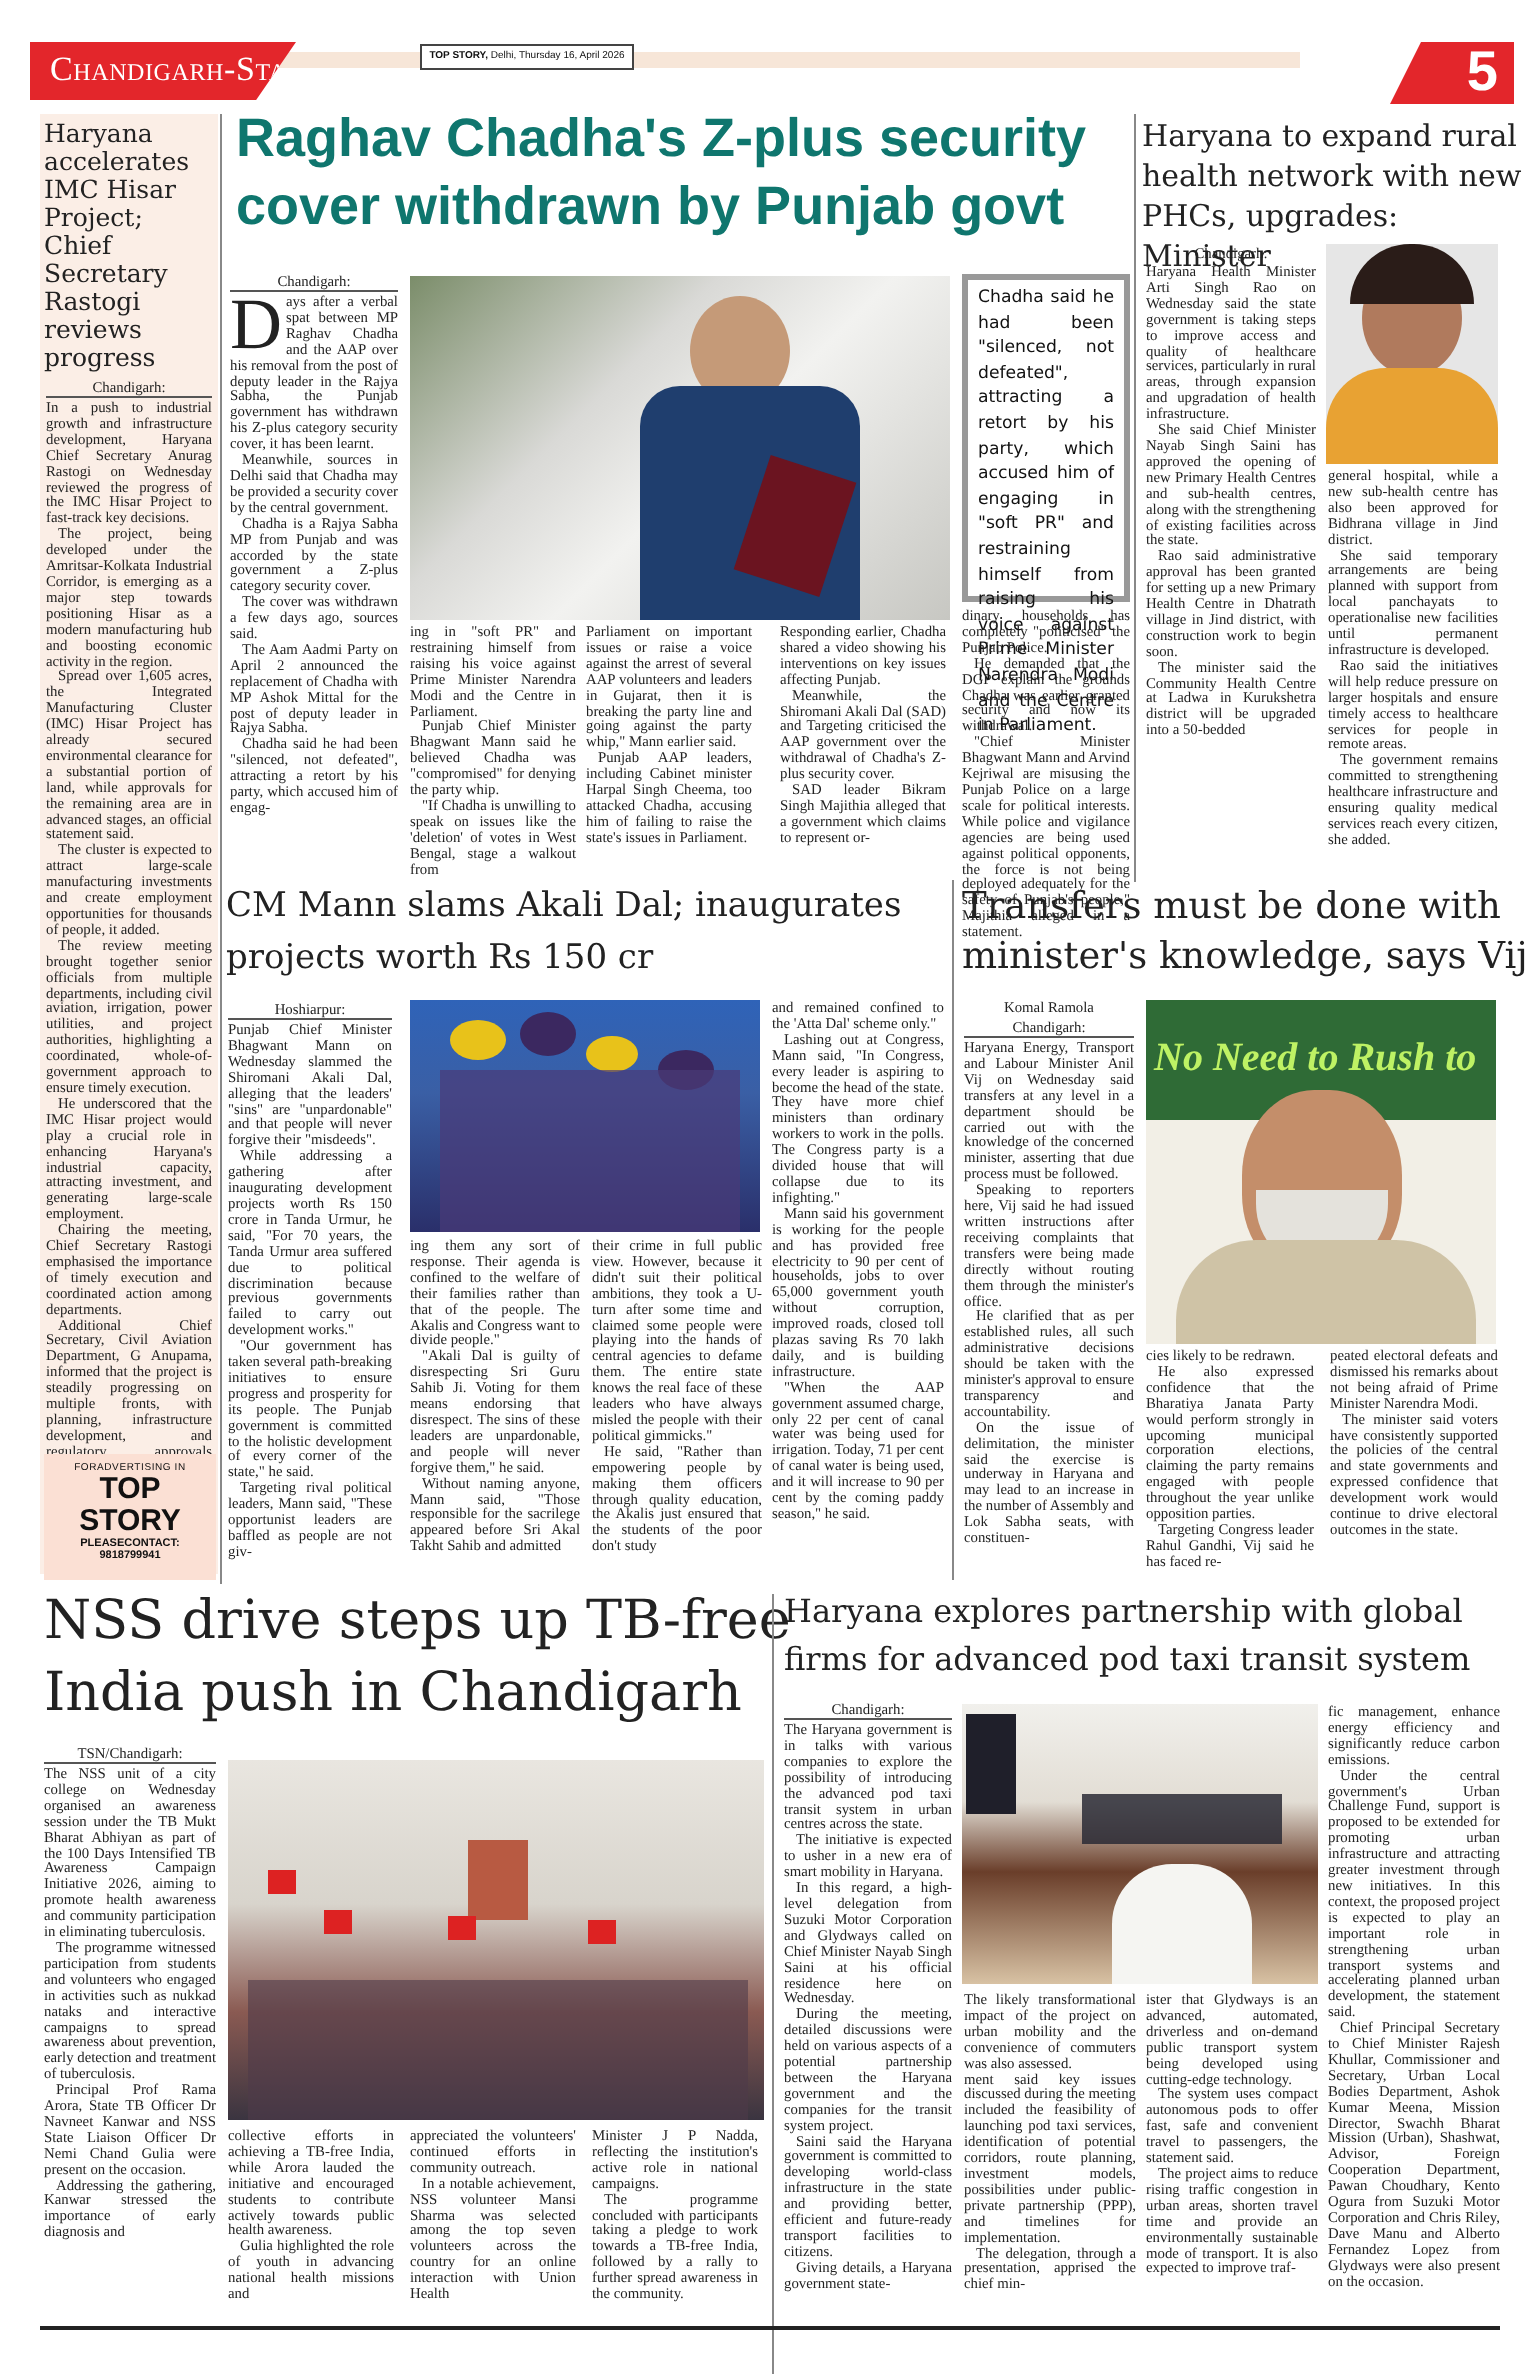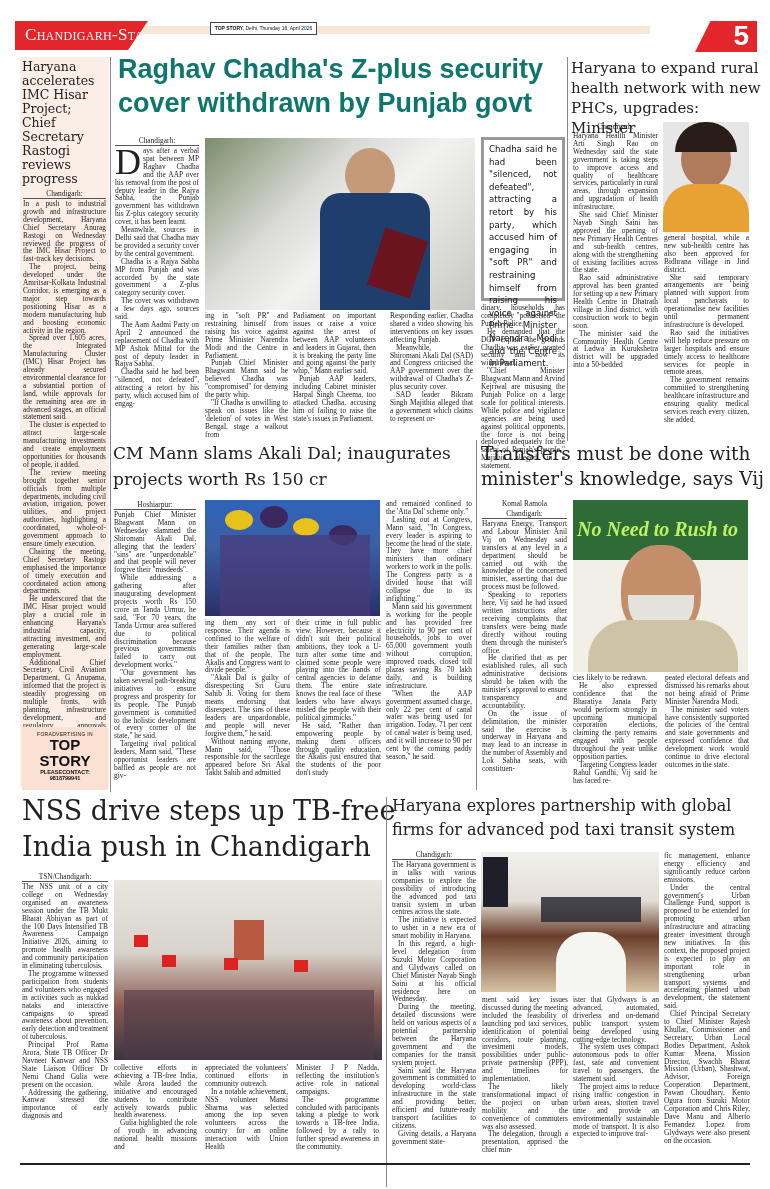--- a/index.html
+++ b/index.html
@@ -48,22 +48,22 @@
 <div class="abs sidebar">
   <div class="side-head">Haryana accelerates IMC Hisar Project; Chief Secretary Rastogi reviews progress</div>
   <div style="padding:0 3px">
     <div class="dateline">Chandigarh:</div>
     <div class="body">
       <p>In a push to industrial growth and infrastructure development, Haryana Chief Secretary Anurag Rastogi on Wednesday reviewed the progress of the IMC Hisar Project to fast-track key decisions.</p>
       <p>The project, being developed under the Amritsar-Kolkata Industrial Corridor, is emerging as a major step towards positioning Hisar as a modern manufacturing hub and boosting economic activity in the region.</p>
       <p>Spread over 1,605 acres, the Integrated Manufacturing Cluster (IMC) Hisar Project has already secured environmental clearance for a substantial portion of land, while approvals for the remaining area are in advanced stages, an official statement said.</p>
       <p>The cluster is expected to attract large-scale manufacturing investments and create employment opportunities for thousands of people, it added.</p>
       <p>The review meeting brought together senior officials from multiple departments, including civil aviation, irrigation, power utilities, and project authorities, highlighting a coordinated, whole-of-government approach to ensure timely execution.</p>
+      <p>He underscored that the IMC Hisar project would play a crucial role in enhancing Haryana's industrial capacity, attracting investment, and generating large-scale employment.</p>
       <p>Chairing the meeting, Chief Secretary Rastogi emphasised the importance of timely execution and coordinated action among departments.</p>
-      <p>He underscored that the IMC Hisar project would play a crucial role in enhancing Haryana's industrial capacity, attracting investment, and generating large-scale employment.</p>
       <p>Additional Chief Secretary, Civil Aviation Department, G Anupama, informed that the project is steadily progressing on multiple fronts, with planning, infrastructure development, and regulatory approvals moving in parallel.</p>
     </div>
   </div>
 </div>
 <div class="abs ad">
   <div class="l1">FORADVERTISING IN</div>
   <div class="l2">TOP</div>
   <div class="l2">STORY</div>
   <div class="l4">PLEASECONTACT:</div>
   <div class="l4">9818799941</div>
@@ -86,26 +86,26 @@
   <div style="position:absolute;left:140px;top:10px;width:50px;height:55px;border-radius:50%;background:#c59a78"></div>
   <div style="position:absolute;left:115px;top:55px;width:110px;height:117px;background:#1f3e6e;border-radius:20px 20px 0 0"></div>
   <div style="position:absolute;left:170px;top:95px;width:45px;height:60px;background:#6b1420;transform:rotate(18deg)"></div>
 </div>
 <div class="abs body" style="left:205px;top:312px;width:83px">
   <p style="text-indent:0">ing in "soft PR" and restraining himself from raising his voice against Prime Minister Narendra Modi and the Centre in Parliament.</p>
   <p>Punjab Chief Minister Bhagwant Mann said he believed Chadha was "compromised" for denying the party whip.</p>
   <p>"If Chadha is unwilling to speak on issues like the 'deletion' of votes in West Bengal, stage a walkout from</p>
 </div>
 <div class="abs body" style="left:293px;top:312px;width:83px">
-  <p style="text-indent:0">Parliament on important issues or raise a voice against the arrest of between AAP volunteers and leaders in Gujarat, then it is breaking the party line and going against the party whip," Mann earlier said.</p>
+  <p style="text-indent:0">Parliament on important issues or raise a voice against the arrest of several AAP volunteers and leaders in Gujarat, then it is breaking the party line and going against the party whip," Mann earlier said.</p>
   <p>Punjab AAP leaders, including Cabinet minister Harpal Singh Cheema, too attacked Chadha, accusing him of failing to raise the state's issues in Parliament.</p>
 </div>
 <div class="abs body" style="left:390px;top:312px;width:83px">
   <p>Responding earlier, Chadha shared a video showing his interventions on key issues affecting Punjab.</p>
-  <p>Meanwhile, the Shiromani Akali Dal (SAD) and Congress criticised the AAP government over the withdrawal of Chadha's Z-plus security cover.</p>
+  <p>Meanwhile, the Shiromani Akali Dal (SAD) and Targeting criticised the AAP government over the withdrawal of Chadha's Z-plus security cover.</p>
   <p>SAD leader Bikram Singh Majithia alleged that a government which claims to represent or-</p>
 </div>
 <div class="pullquote" style="left:481px;top:137px;width:84px;height:164px">Chadha said he had been "silenced, not defeated", attracting a retort by his party, which accused him of engaging in "soft PR" and restraining himself from raising his voice against Prime Minister Narendra Modi and the Centre in Parliament.</div>
 <div class="abs body" style="left:481px;top:304px;width:84px">
   <p style="text-indent:0">dinary households has completely "politicised" the Punjab Police.</p>
   <p>He demanded that the DGP explain the grounds Chadha was earlier granted security and now its withdrawal.</p>
   <p>"Chief Minister Bhagwant Mann and Arvind Kejriwal are misusing the Punjab Police on a large scale for political interests. While police and vigilance agencies are being used against political opponents, the force is not being deployed adequately for the safety of Punjab's people," Majithia alleged in a statement.</p>
 </div>
 <div class="vline" style="left:567px;top:57px;height:384px"></div>
 
@@ -237,22 +237,22 @@
     <p>Saini said the Haryana government is committed to developing world-class infrastructure in the state and providing better, efficient and future-ready transport facilities to citizens.</p>
     <p>Giving details, a Haryana government state-</p>
   </div>
 </div>
 <div class="photo" style="left:481px;top:852px;width:178px;height:140px;background:linear-gradient(180deg,#f1f0ec 0%,#e2ddd4 35%,#6a3e2a 60%,#d8c2a4 100%)">
   <div style="position:absolute;left:2px;top:5px;width:25px;height:50px;background:#1f1f2a"></div>
   <div style="position:absolute;left:60px;top:45px;width:100px;height:25px;background:#2a2a35;opacity:0.85"></div>
   <div style="position:absolute;left:75px;top:80px;width:70px;height:60px;background:#f5f5f2;border-radius:30px 30px 0 0"></div>
 </div>
 <div class="abs body" style="left:482px;top:996px;width:86px">
+  <p>The likely transformational impact of the project on urban mobility and the convenience of commuters was also assessed.</p>
   <p style="text-indent:0">ment said key issues discussed during the meeting included the feasibility of launching pod taxi services, identification of potential corridors, route planning, investment models, possibilities under public-private partnership (PPP), and timelines for implementation.</p>
-  <p>The likely transformational impact of the project on urban mobility and the convenience of commuters was also assessed.</p>
   <p>The delegation, through a presentation, apprised the chief min-</p>
 </div>
 <div class="abs body" style="left:573px;top:996px;width:86px">
   <p style="text-indent:0">ister that Glydways is an advanced, automated, driverless and on-demand public transport system being developed using cutting-edge technology.</p>
   <p>The system uses compact autonomous pods to offer fast, safe and convenient travel to passengers, the statement said.</p>
   <p>The project aims to reduce rising traffic congestion in urban areas, shorten travel time and provide an environmentally sustainable mode of transport. It is also expected to improve traf-</p>
 </div>
 <div class="abs body" style="left:664px;top:852px;width:86px">
   <p style="text-indent:0">fic management, enhance energy efficiency and significantly reduce carbon emissions.</p>
   <p>Under the central government's Urban Challenge Fund, support is proposed to be extended for promoting urban infrastructure and attracting greater investment through new initiatives. In this context, the proposed project is expected to play an important role in strengthening urban transport systems and accelerating planned urban development, the statement said.</p>

